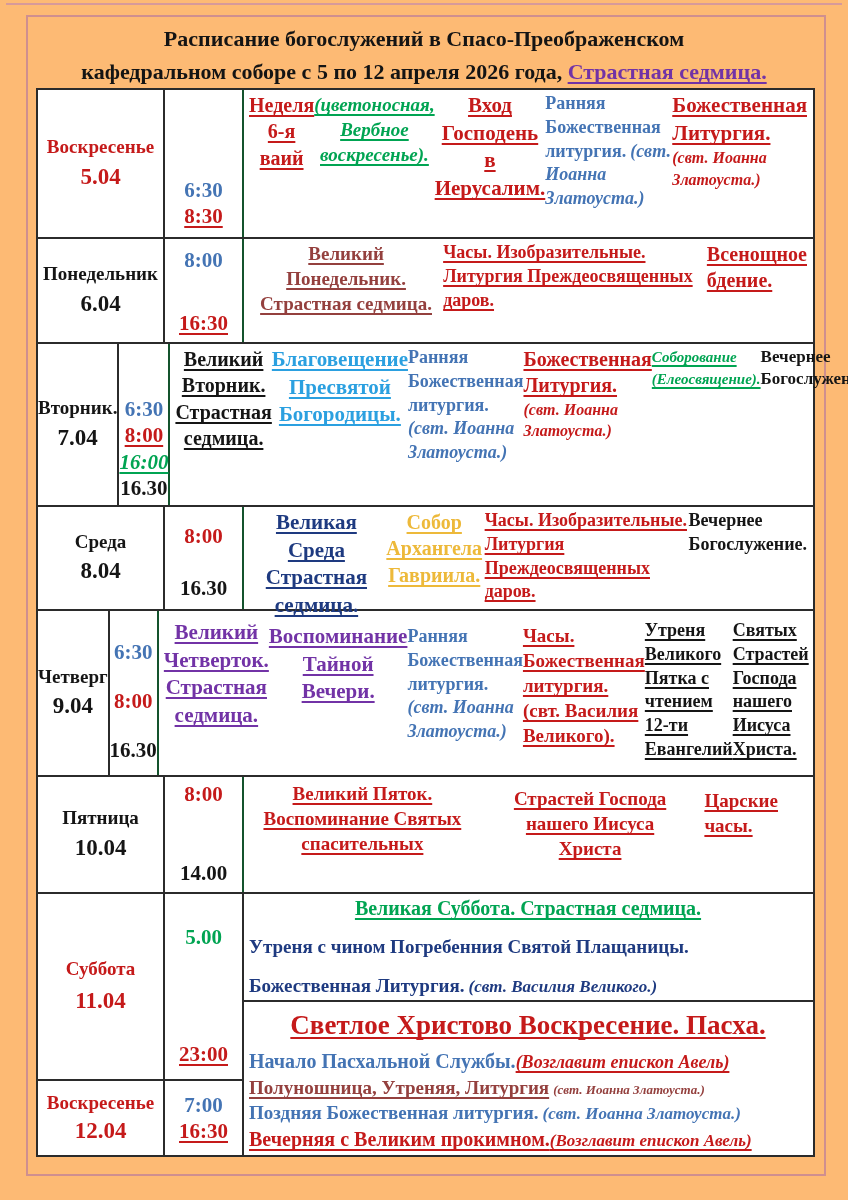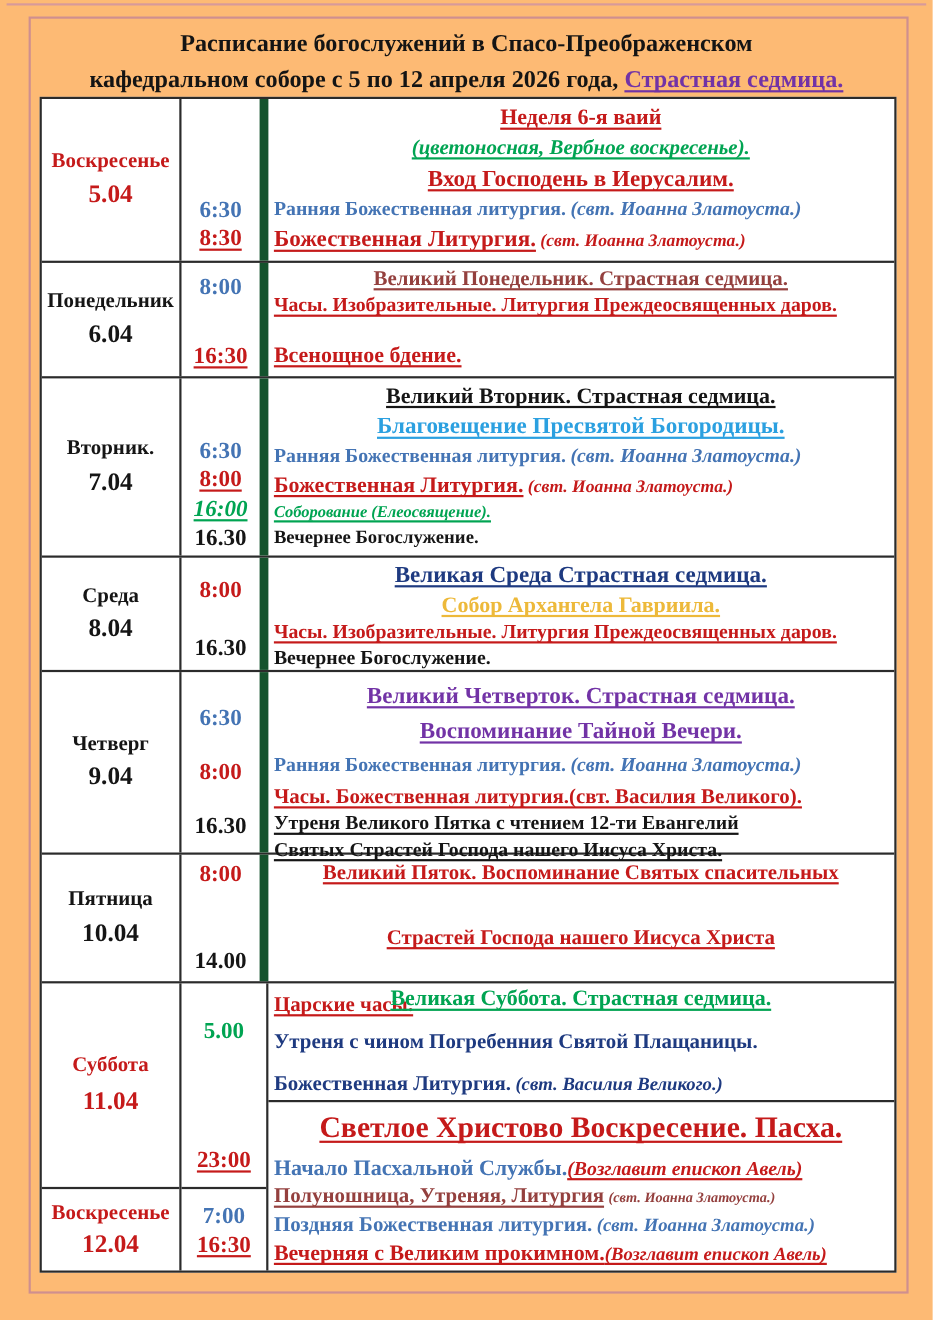--- a/index.html
+++ b/index.html
@@ -20,23 +20,23 @@
   .s27{font-size:27px;}
   .tbl{position:absolute;left:36px;top:88px;width:779px;border:2px solid #2b2b2b;
        box-sizing:border-box;font-weight:bold;background:#fff;}
   .row{display:flex;border-top:2px solid #2b2b2b;box-sizing:border-box;}
   .row.first{border-top:none;}
   .cell{box-sizing:border-box;}
   .day{width:127px;border-right:2px solid #2b2b2b;display:flex;flex-direction:column;
        align-items:center;justify-content:center;line-height:1.4;}
   .dayname{font-size:19px;}
   .daydate{font-size:23px;}
-  .time{width:79px;border-right:8px solid #14532d;display:flex;flex-direction:column;align-items:center;}
+  .time{width:79px;border-right:2px solid #14532d;display:flex;flex-direction:column;align-items:center;}
   .t{font-size:21px;line-height:1.25;}
-  .content{flex:1;display:flex;flex-direction:column;padding:2px 6px 4px 5px;}
+  .content{flex:1;display:flex;flex-direction:row;padding:2px 6px 4px 5px;}
   .ln{line-height:1.32;}
   .sp{flex:1;}
   
   .r1{height:147px;} .r2{height:105px;} .r3{height:163px;} .r4{height:104px;}
   .r5{height:166px;} .r6{height:117px;} .sect{height:263px;}
   .ev{justify-content:space-evenly;}
   .sb{justify-content:space-between;}
   .je{justify-content:flex-end;}
   
   .sect{display:flex;border-top:2px solid #2b2b2b;box-sizing:border-box;}

